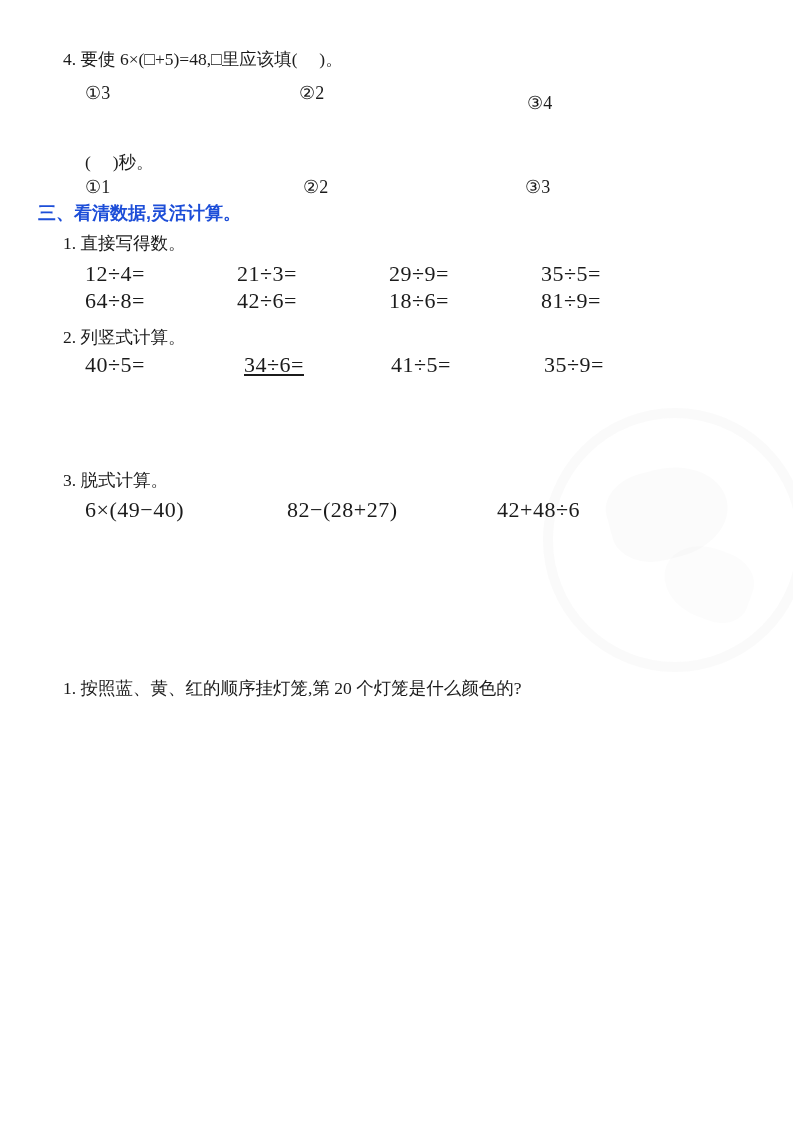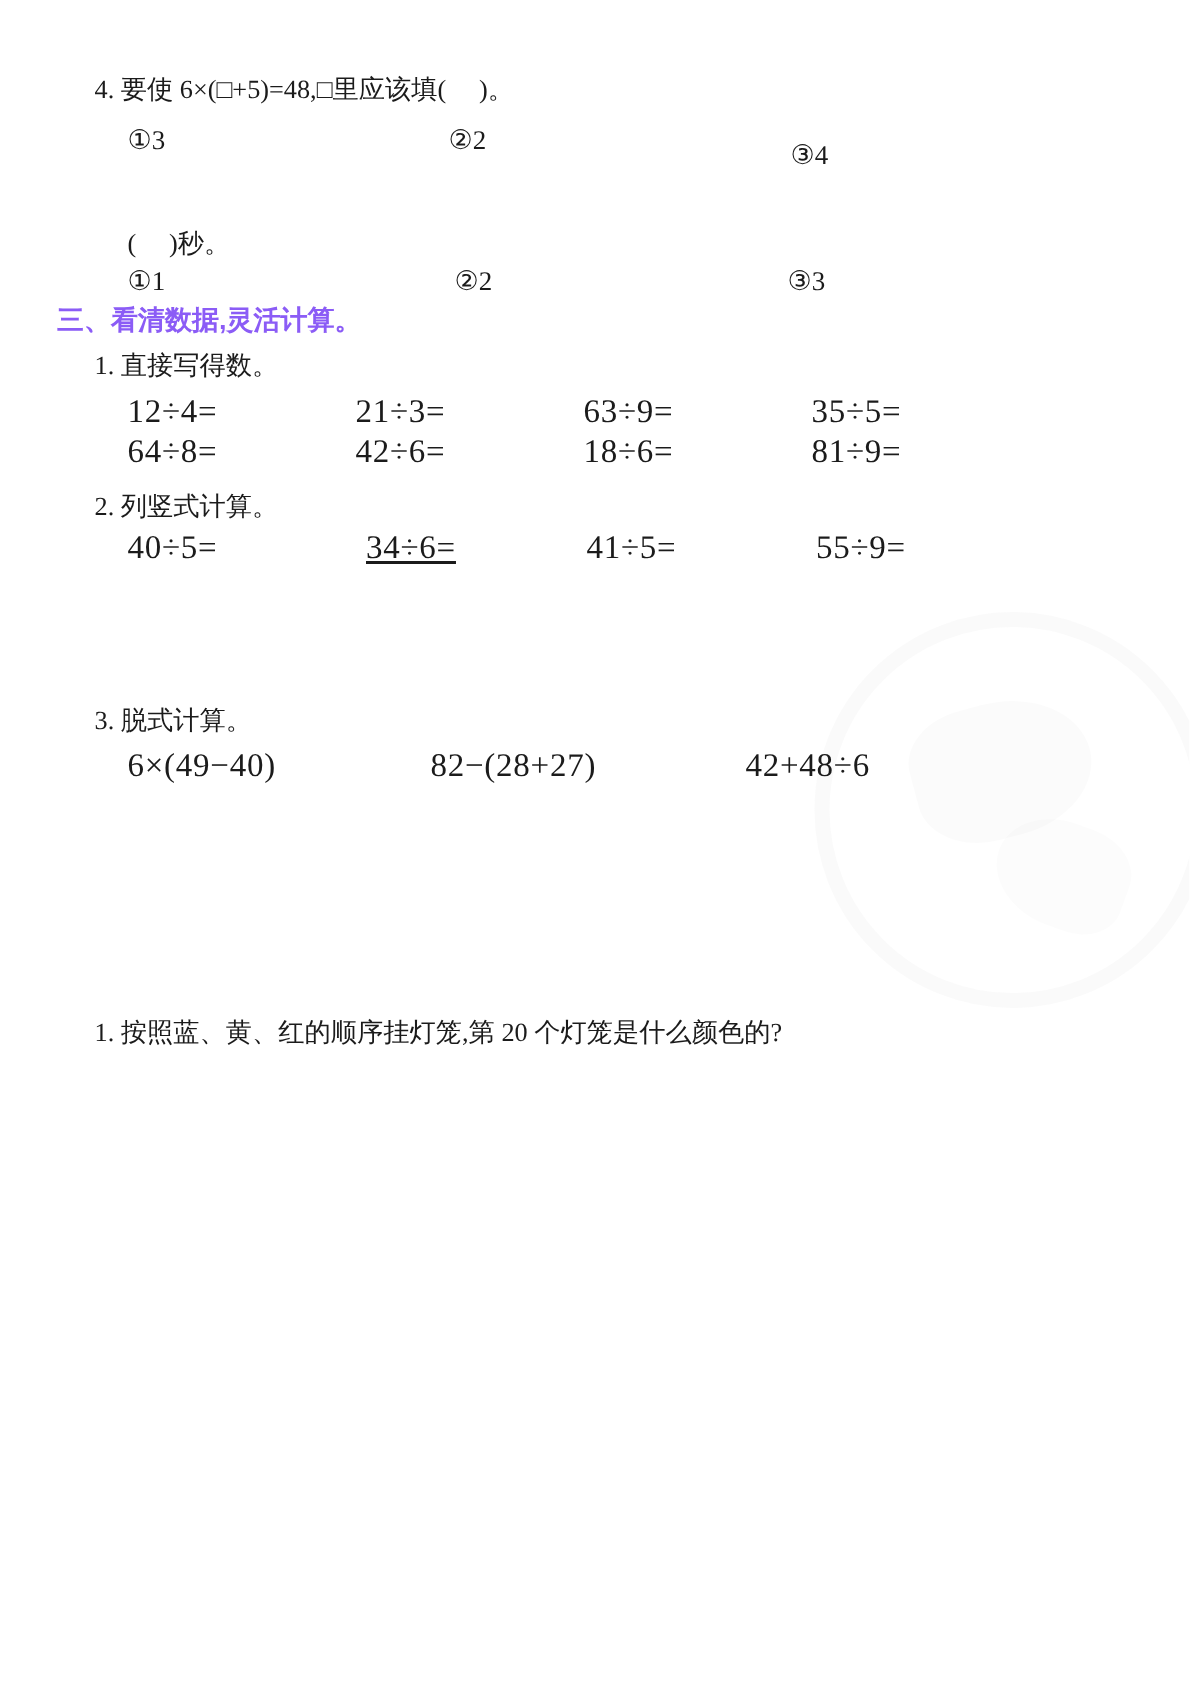--- a/index.html
+++ b/index.html
@@ -16,21 +16,21 @@
   .abs { position: absolute; white-space: nowrap; }
   .body-line {
     font-size: 17.5px;
     font-family: "Liberation Serif", "DejaVu Serif", serif;
     color: #1b1b1b;
   }
   .sec-title {
     font-size: 18px;
     font-weight: bold;
     font-family: "Liberation Sans", "DejaVu Sans", sans-serif;
-    color: #8b5cf6;
+    color: #1d4ed8;
   }
   .sub-title {
     font-size: 17.5px;
     font-family: "Liberation Serif", "DejaVu Serif", serif;
   }
   .opt {
     font-size: 18px;
     font-family: "Liberation Serif", "DejaVu Serif", serif;
   }
   .eq {
@@ -88,34 +88,34 @@
   <div class="abs opt" style="left:85px; top:176px;">①1</div>
   <div class="abs opt" style="left:303px; top:176px;">②2</div>
   <div class="abs opt" style="left:525px; top:176px;">③3</div>
 
   <div class="abs sec-title" style="left:38px; top:201px;">三、看清数据,灵活计算。</div>
 
   <div class="abs sub-title" style="left:63px; top:231px;">1. 直接写得数。</div>
 
   <div class="abs eq" style="left:85px; top:261px;">12÷4=</div>
   <div class="abs eq" style="left:237px; top:261px;">21÷3=</div>
-  <div class="abs eq" style="left:389px; top:261px;">63÷9=</div>
+  <div class="abs eq" style="left:389px; top:261px;">29÷9=</div>
   <div class="abs eq" style="left:541px; top:261px;">35÷5=</div>
 
   <div class="abs eq" style="left:85px; top:288px;">64÷8=</div>
   <div class="abs eq" style="left:237px; top:288px;">42÷6=</div>
   <div class="abs eq" style="left:389px; top:288px;">18÷6=</div>
   <div class="abs eq" style="left:541px; top:288px;">81÷9=</div>
 
   <div class="abs sub-title" style="left:63px; top:325px;">2. 列竖式计算。</div>
 
   <div class="abs eq" style="left:85px; top:352px;">40÷5=</div>
   <div class="abs eq" style="left:244px; top:352px;text-decoration:underline;">34÷6=</div>
   <div class="abs eq" style="left:391px; top:352px;">41÷5=</div>
-  <div class="abs eq" style="left:544px; top:352px;">55÷9=</div>
+  <div class="abs eq" style="left:544px; top:352px;">35÷9=</div>
 
   <div class="abs sub-title" style="left:63px; top:468px;">3. 脱式计算。</div>
 
   <div class="abs eq" style="left:85px; top:497px;">6×(49−40)</div>
   <div class="abs eq" style="left:287px; top:497px;">82−(28+27)</div>
   <div class="abs eq" style="left:497px; top:497px;">42+48÷6</div>
 
 
   <div class="abs body-line" style="left:63px; top:676px;">1. 按照蓝、黄、红的顺序挂灯笼,第 20 个灯笼是什么颜色的?</div>
 

